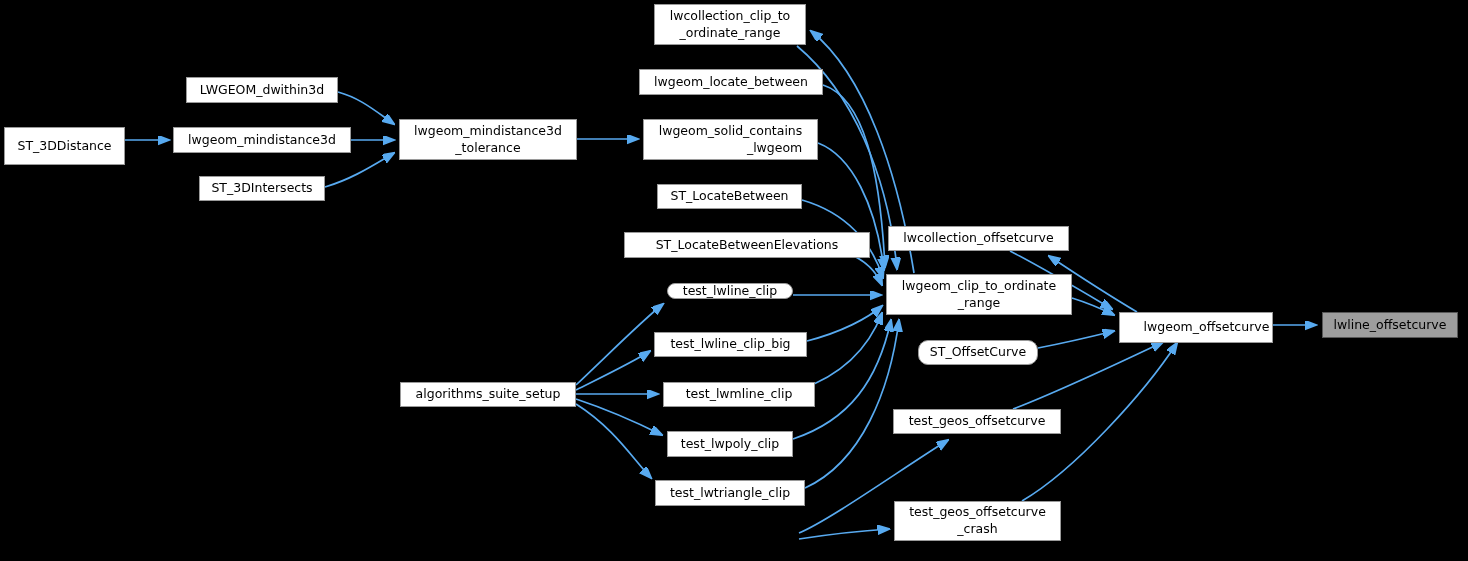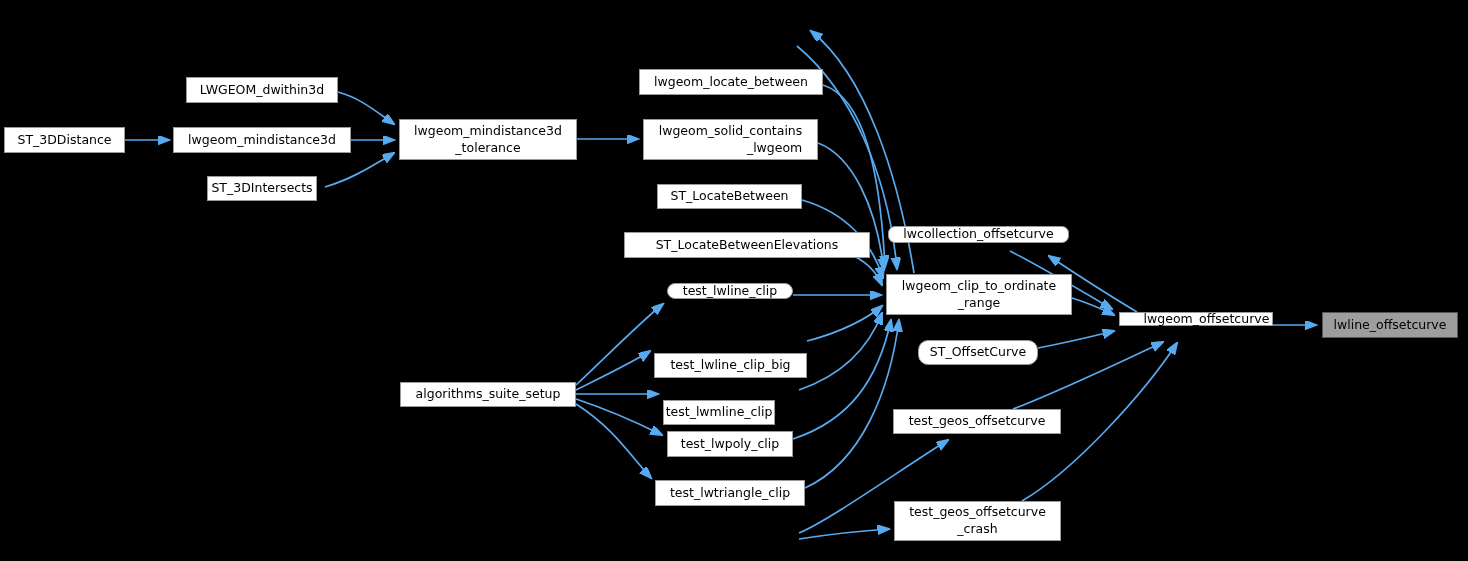--- a/index.html
+++ b/index.html
@@ -78,40 +78,42 @@
     <path marker-end="url(#ah)" d="M 1013,409 C 1060,391 1125,360 1163,342"></path>
     <path marker-end="url(#ah)" d="M 1022,501 C 1075,470 1145,392 1177,343"></path>
     <path marker-end="url(#ah)" d="M 1072,298 C 1088,303 1100,308 1114,315"></path>
     <path marker-end="url(#ah)" d="M 1038,348 C 1064,343 1090,337 1114,331"></path>
     <path marker-end="url(#ah)" d="M 1010,251 C 1045,269 1085,293 1112,309"></path>
     <path marker-end="url(#ah)" d="M 1137,312 C 1105,293 1070,270 1049,256"></path>
     <path marker-end="url(#ah)" d="M 1273,325 L 1316,325"></path>
   </svg>
 
   <div id="nodes">
-      <div class="node" style="left: 4px; top: 127px; width: 121px; height: 26px;">ST_3DDistance</div>
+      <div class="node" style="left: 4px; top: 127px; width: 121px; height: 38px;">ST_3DDistance</div>
       <div class="node" style="left: 186px; top: 77px; width: 152px; height: 26px;">LWGEOM_dwithin3d</div>
       <div class="node" style="left: 173px; top: 127px; width: 178px; height: 26px;">lwgeom_mindistance3d</div>
-      <div class="node" style="left: 199px; top: 176px; width: 110px; height: 25px; margin-left: 8px;">ST_3DIntersects</div>
+      <div class="node" style="left: 199px; top: 176px; width: 126px; height: 25px;">ST_3DIntersects</div>
       <div class="node" style="left: 399px; top: 119px; width: 178px; height: 41px;">lwgeom_mindistance3d
 _tolerance</div>
+      <div class="node" style="left: 654px; top: 4px; width: 152px; height: 41px;">lwcollection_clip_to
+_ordinate_range</div>
       <div class="node" style="left: 639px; top: 69px; width: 184px; height: 26px;">lwgeom_locate_between</div>
       <div class="node" style="left: 643px; top: 119px; width: 175px; height: 41px; text-align: right;">lwgeom_solid_contains
 _lwgeom</div>
       <div class="node" style="left: 657px; top: 184px; width: 145px; height: 25px;">ST_LocateBetween</div>
       <div class="node" style="left: 624px; top: 232px; width: 246px; height: 26px;">ST_LocateBetweenElevations</div>
-      <div class="node" style="left: 888px; top: 226px; width: 181px; height: 17px; border-radius: 7px;">lwcollection_offsetcurve</div>
+      <div class="node" style="left: 888px; top: 226px; width: 181px; height: 25px;">lwcollection_offsetcurve</div>
       <div class="node" style="left: 886px; top: 274px; width: 186px; height: 41px;">lwgeom_clip_to_ordinate
 _range</div>
       <div class="node" style="left: 918px; top: 340px; width: 120px; height: 25px; border-radius: 10px;">ST_OffsetCurve</div>
       <div class="node" style="left: 667px; top: 283px; width: 126px; height: 16px; border-radius: 10px;">test_lwline_clip</div>
-      <div class="node" style="left: 654px; top: 332px; width: 153px; height: 25px; margin-top: 21px;">test_lwline_clip_big</div>
+      <div class="node" style="left: 654px; top: 332px; width: 153px; height: 25px;">test_lwline_clip_big</div>
       <div class="node" style="left: 400px; top: 382px; width: 176px; height: 25px;">algorithms_suite_setup</div>
-      <div class="node" style="left: 663px; top: 400px; width: 112px; height: 25px;">test_lwmline_clip</div>
+      <div class="node" style="left: 663px; top: 382px; width: 152px; height: 25px;">test_lwmline_clip</div>
       <div class="node" style="left: 667px; top: 431px; width: 126px; height: 26px;">test_lwpoly_clip</div>
       <div class="node" style="left: 655px; top: 480px; width: 150px; height: 26px;">test_lwtriangle_clip</div>
       <div class="node" style="left: 893px; top: 409px; width: 168px; height: 25px;">test_geos_offsetcurve</div>
       <div class="node" style="left: 894px; top: 501px; width: 167px; height: 40px;">test_geos_offsetcurve
 _crash</div>
-      <div class="node" style="left: 1119px; top: 312px; width: 154px; height: 14px; padding-left: 21px;">lwgeom_offsetcurve</div>
+      <div class="node" style="left: 1119px; top: 312px; width: 154px; height: 31px; padding-left: 21px;">lwgeom_offsetcurve</div>
       <div class="node current" style="left: 1322px; top: 312px; width: 136px; height: 26px;">lwline_offsetcurve</div>
     </div>
 </div>
 
 </body></html>

